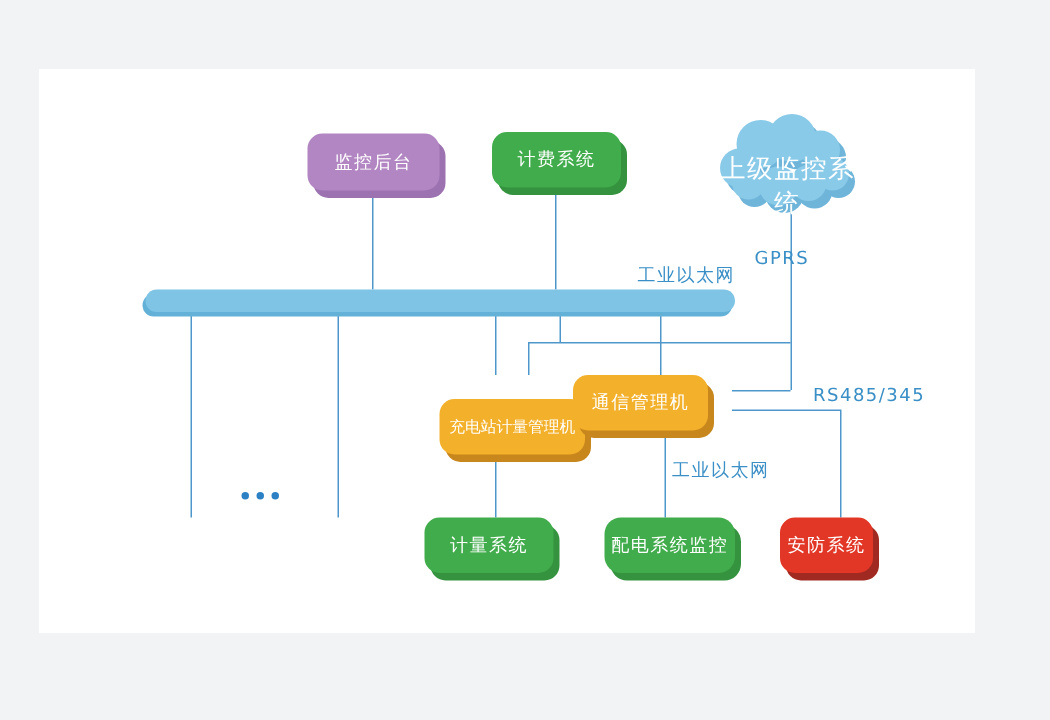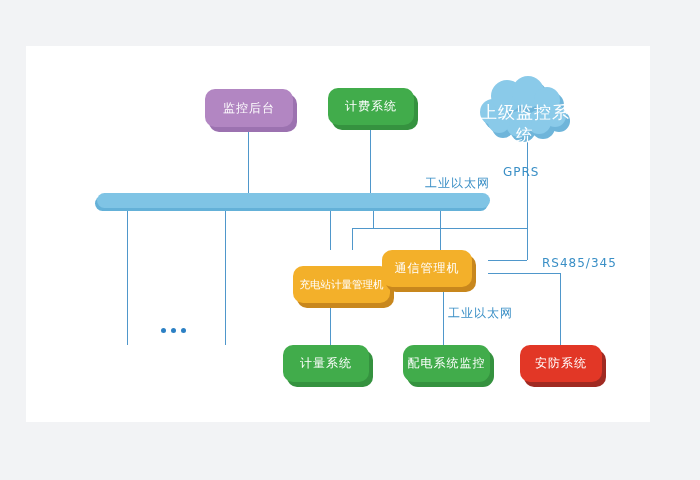--- a/index.html
+++ b/index.html
@@ -109,21 +109,21 @@
   <div class="node orange" style="left:382px;top:250px;width:90px;height:37px;">
     <span>通信管理机</span>
   </div>
 
   <div class="node green" style="left:283px;top:345px;width:86px;height:37px;">
     <span>计量系统</span>
   </div>
   <div class="node green" style="left:403px;top:345px;width:87px;height:37px;border-radius:11px;">
     <span>配电系统监控</span>
   </div>
-  <div class="node red" style="left:520px;top:345px;width:82px;height:37px;">
+  <div class="node red" style="left:520px;top:345px;width:62px;height:37px;">
     <span>安防系统</span>
   </div>
 
   <div class="net-label" style="left:420px;top:175px;width:70px;text-align:right;">工业以太网</div>
   <div class="net-label" style="left:503px;top:165px;">GPRS</div>
   <div class="net-label" style="left:542px;top:256px;">RS485/345</div>
   <div class="net-label" style="left:448px;top:305px;">工业以太网</div>
 
   <div class="dot" style="left:161px;top:328px;"></div>
   <div class="dot" style="left:171px;top:328px;"></div>

